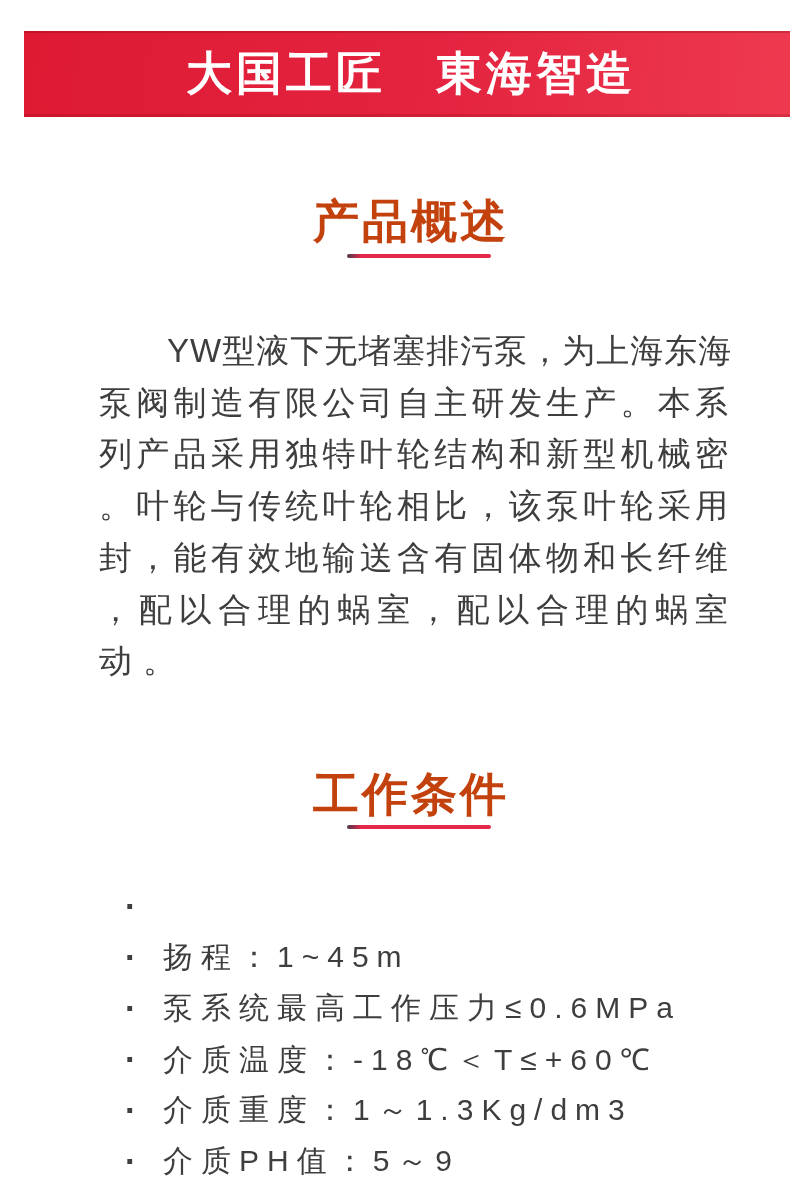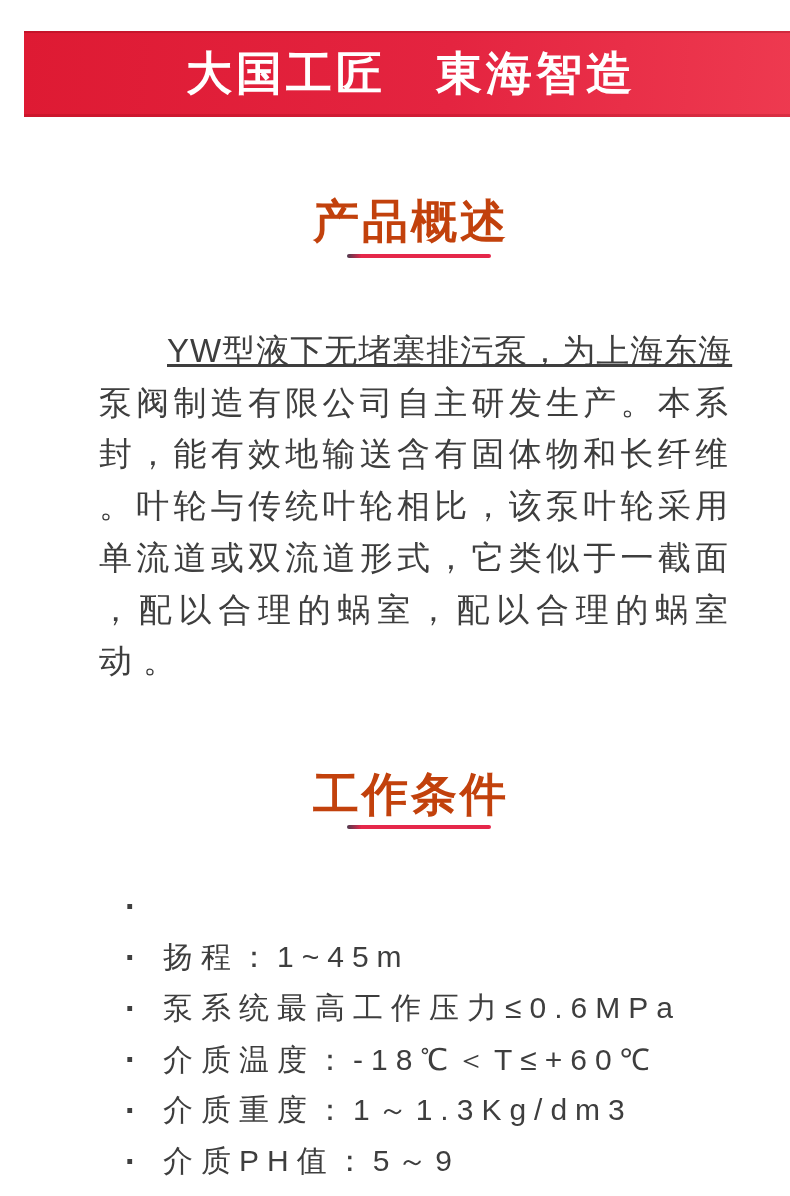--- a/index.html
+++ b/index.html
@@ -53,21 +53,21 @@
     font-size: 33px;
     color: #3e3e3e;
     line-height: 43.7px;
   }
   .jline {
     text-align: justify;
     text-align-last: justify;
     letter-spacing: 1px;
     white-space: nowrap;
   }
-  .jline.indent { text-indent: 68px; text-decoration: underline; }
+  .jline.indent { text-indent: 68px; }
   .jline.last {
     text-align: left;
     text-align-last: left;
     letter-spacing: 11px;
   }
   .bullet-list {
     position: absolute;
     top: 853px; left: 85px;
     width: 660px;
     list-style: none;
@@ -97,23 +97,23 @@
 <header class="banner">
   <span class="banner-title">大国工匠　東海智造</span>
 </header>
 
 <h1 class="section-title title-overview">产品概述</h1>
 <div class="accent-line accent-line-1"></div>
 
 <div class="overview-para">
   <div class="jline indent">YW型液下无堵塞排污泵，为上海东海</div>
   <div class="jline">泵阀制造有限公司自主研发生产。本系</div>
+  <div class="jline">列产品采用独特叶轮结构和新型机械密</div>
+  <div class="jline">。叶轮与传统叶轮相比，该泵叶轮采用</div>
   <div class="jline">封，能有效地输送含有固体物和长纤维</div>
-  <div class="jline">。叶轮与传统叶轮相比，该泵叶轮采用</div>
-  <div class="jline">单流道或双流道形式，它类似于一截面</div>
   <div class="jline">，配以合理的蜗室，配以合理的蜗室</div>
   <div class="jline last">动。</div>
 </div>
 
 <h1 class="section-title title-conditions">工作条件</h1>
 <div class="accent-line accent-line-2"></div>
 
 <ul class="bullet-list">
   <li class="bullet-item">
     <span class="bullet-dot">·</span>

